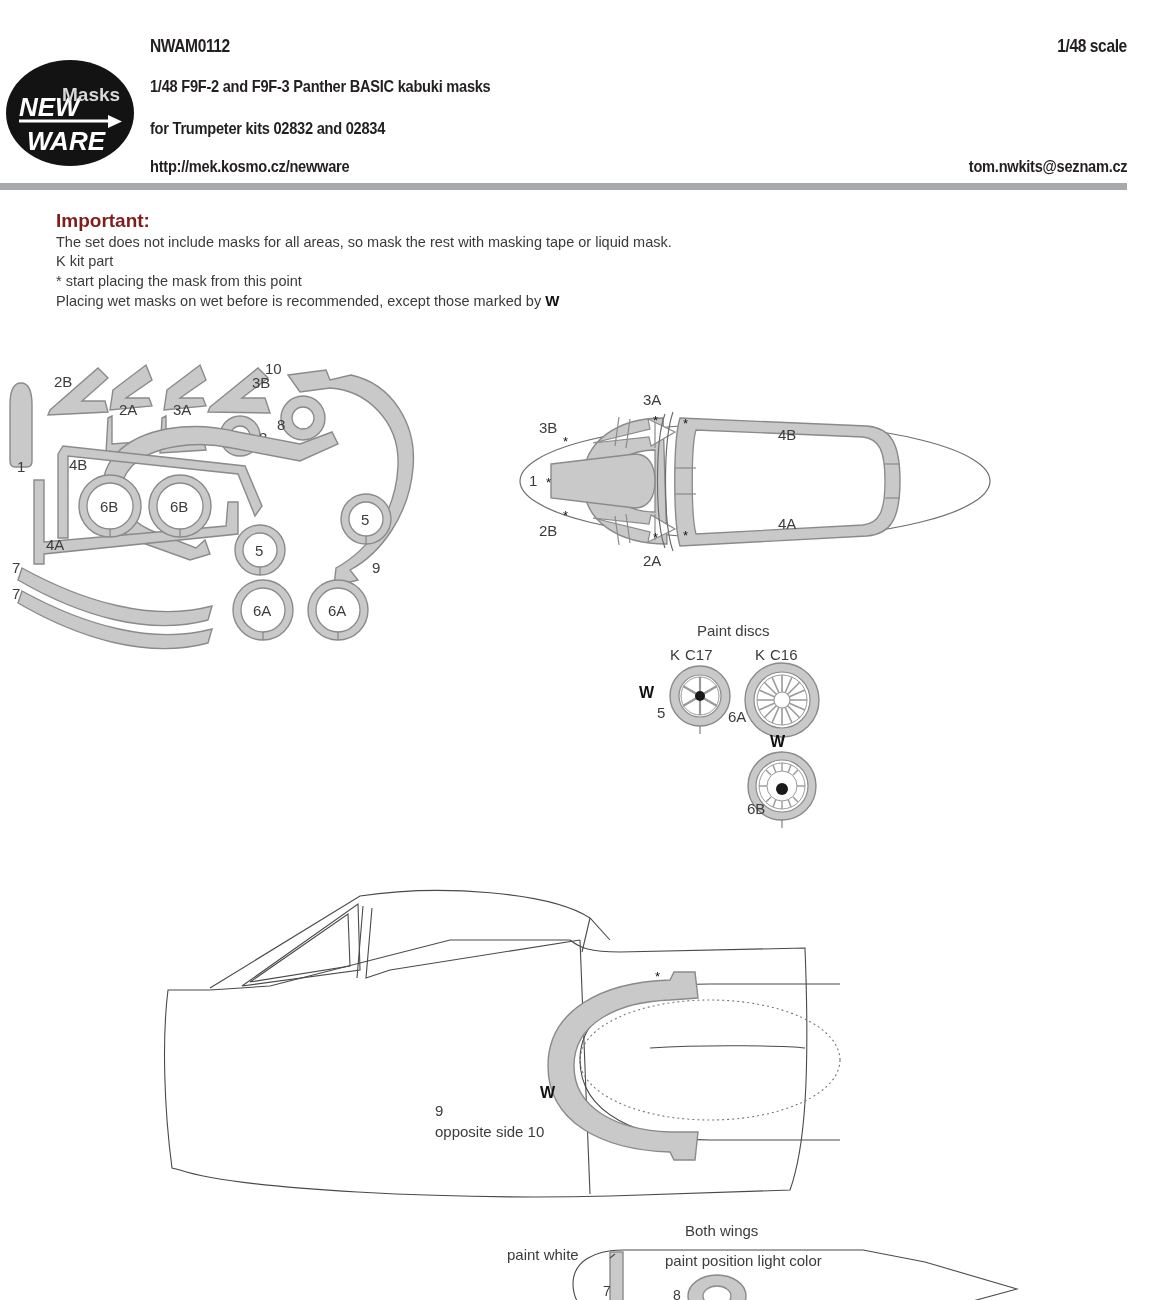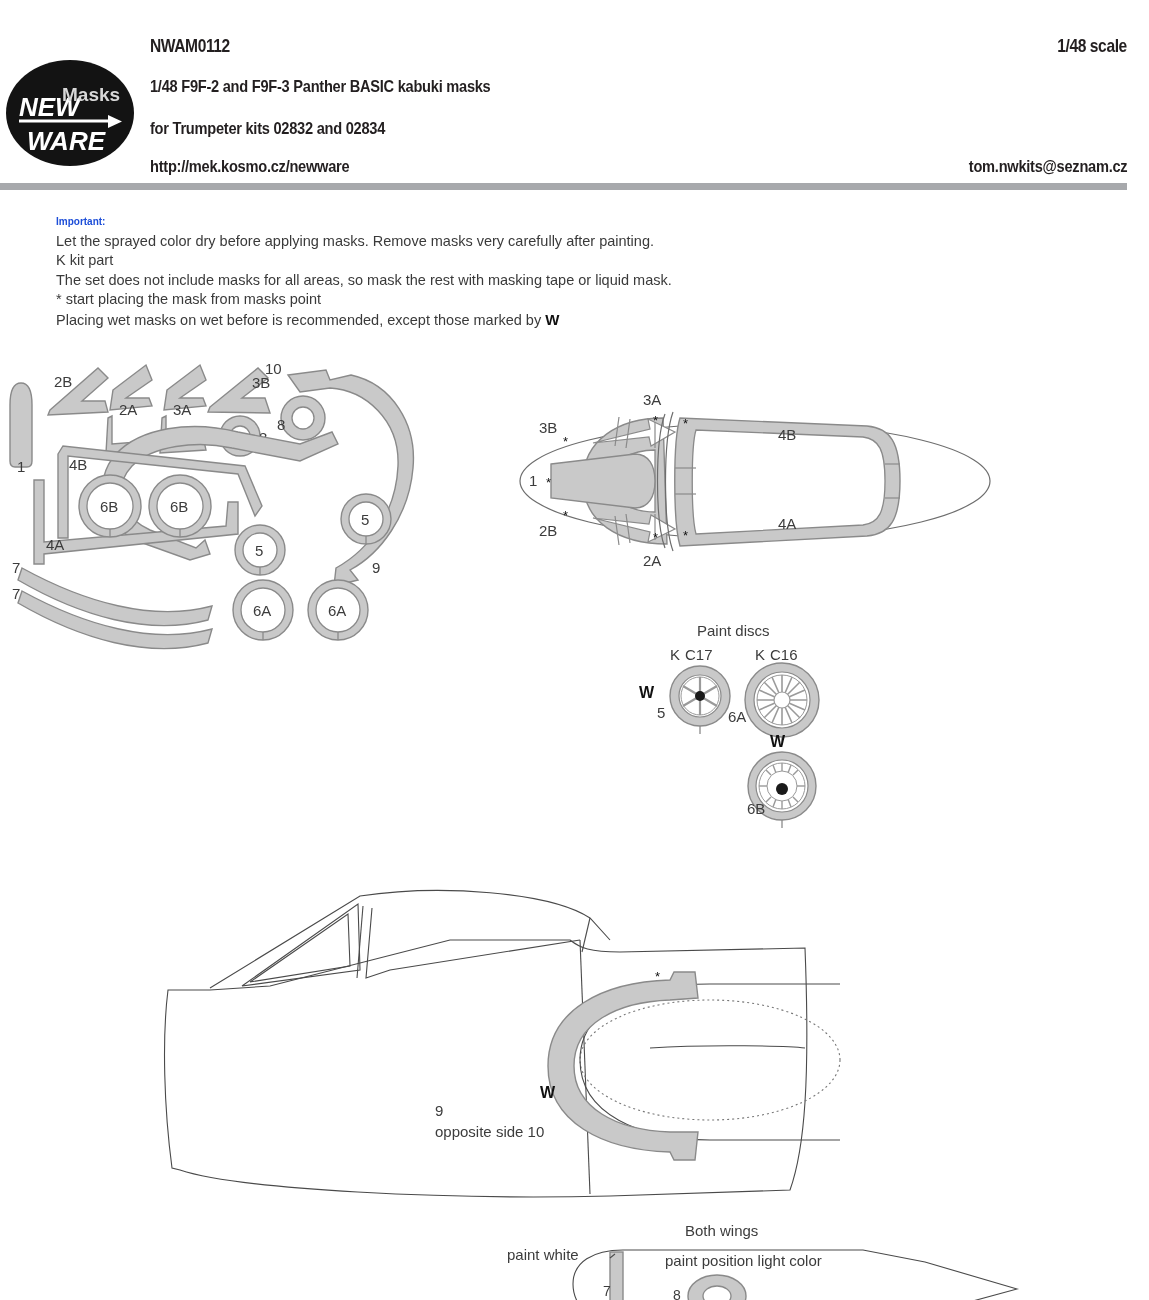--- a/index.html
+++ b/index.html
@@ -21,21 +21,21 @@
            letter-spacing:-0.3px;transform:scaleX(0.86);transform-origin:left top;}
   .hdr-mail{position:absolute;right:22px;top:124px;font-size:17px;font-weight:bold;
             letter-spacing:-0.3px;transform:scaleX(0.86);transform-origin:right top;}
   .rule{position:absolute;left:0;top:150px;width:1127px;height:7px;background:#a7a9ac;}
 
   .logo{position:absolute;left:5px;top:25px;width:131px;height:110px;}
 
   
   .instr{position:absolute;left:56px;top:178px;font-size:14.5px;line-height:19.6px;
          color:#3a3a3a;}
-  .instr b{color:#1d4ed8;font-size:10px;}
+  .instr b{color:#7f1d1d;font-size:19px;}
   .wmark{font-weight:bold;font-size:15px;color:#111;font-family:"Liberation Sans",sans-serif;}
 
   
   svg{display:block;overflow:visible;}
   .lbl{font-family:"Liberation Sans",sans-serif;font-size:15px;fill:#3c3c3c;}
   .lbl-sm{font-family:"Liberation Sans",sans-serif;font-size:14px;fill:#3c3c3c;}
   .lbl-w{font-family:"Liberation Sans",sans-serif;font-size:16px;font-weight:bold;fill:#111;}
   .mask{fill:#c9c9c9;stroke:#8a8a8a;stroke-width:1.4;}
   .outline{fill:none;stroke:#6d6d6d;stroke-width:1.2;}
   .outline-th{fill:none;stroke:#4a4a4a;stroke-width:1.1;}
@@ -69,24 +69,23 @@
       <text x="57" y="43" font-family="Liberation Sans, sans-serif" font-size="19" font-weight="bold" fill="#d8d8d8">Masks</text>
       <g>
         <line x1="14" y1="63" x2="103" y2="63" stroke="#fff" stroke-width="3"></line>
         <polygon points="103,57 117,63.5 103,70" fill="#fff"></polygon>
       </g>
     </svg>
   </div>
 
   <div class="instr">
     <div><b>Important:</b></div>
-    <div>Let the sprayed color dry before applying masks. Remove masks very carefully after painting.</div>
+    <div>The set does not include masks for all areas, so mask the rest with masking tape or liquid mask.</div>
     <div>K kit part</div>
-    <div>The set does not include masks for all areas, so mask the rest with masking tape or liquid mask.</div>
-    <div>*  start placing the mask from masks point</div>
+    <div>*  start placing the mask from this point</div>
     <div><span>Placing wet masks on wet before is recommended, except those marked by </span><span class="wmark">W</span></div>
   </div>
 
   <svg class="blk1" width="440" height="300" viewBox="0 0 440 300">
 
     <path class="mask" d="M10,47 q0,-22 11,-22 q11,0 11,22 l0,56 q0,6 -5,6 l-12,0 q-5,0 -5,-6 z"></path>
     <text x="17" y="114" class="lbl">1</text>
 
     <path class="mask" d="M50,52 L98,10 L108,20 L82,43 L105,43 L108,54 L48,57 Z"></path>
     <text x="54" y="29" class="lbl">2B</text>

